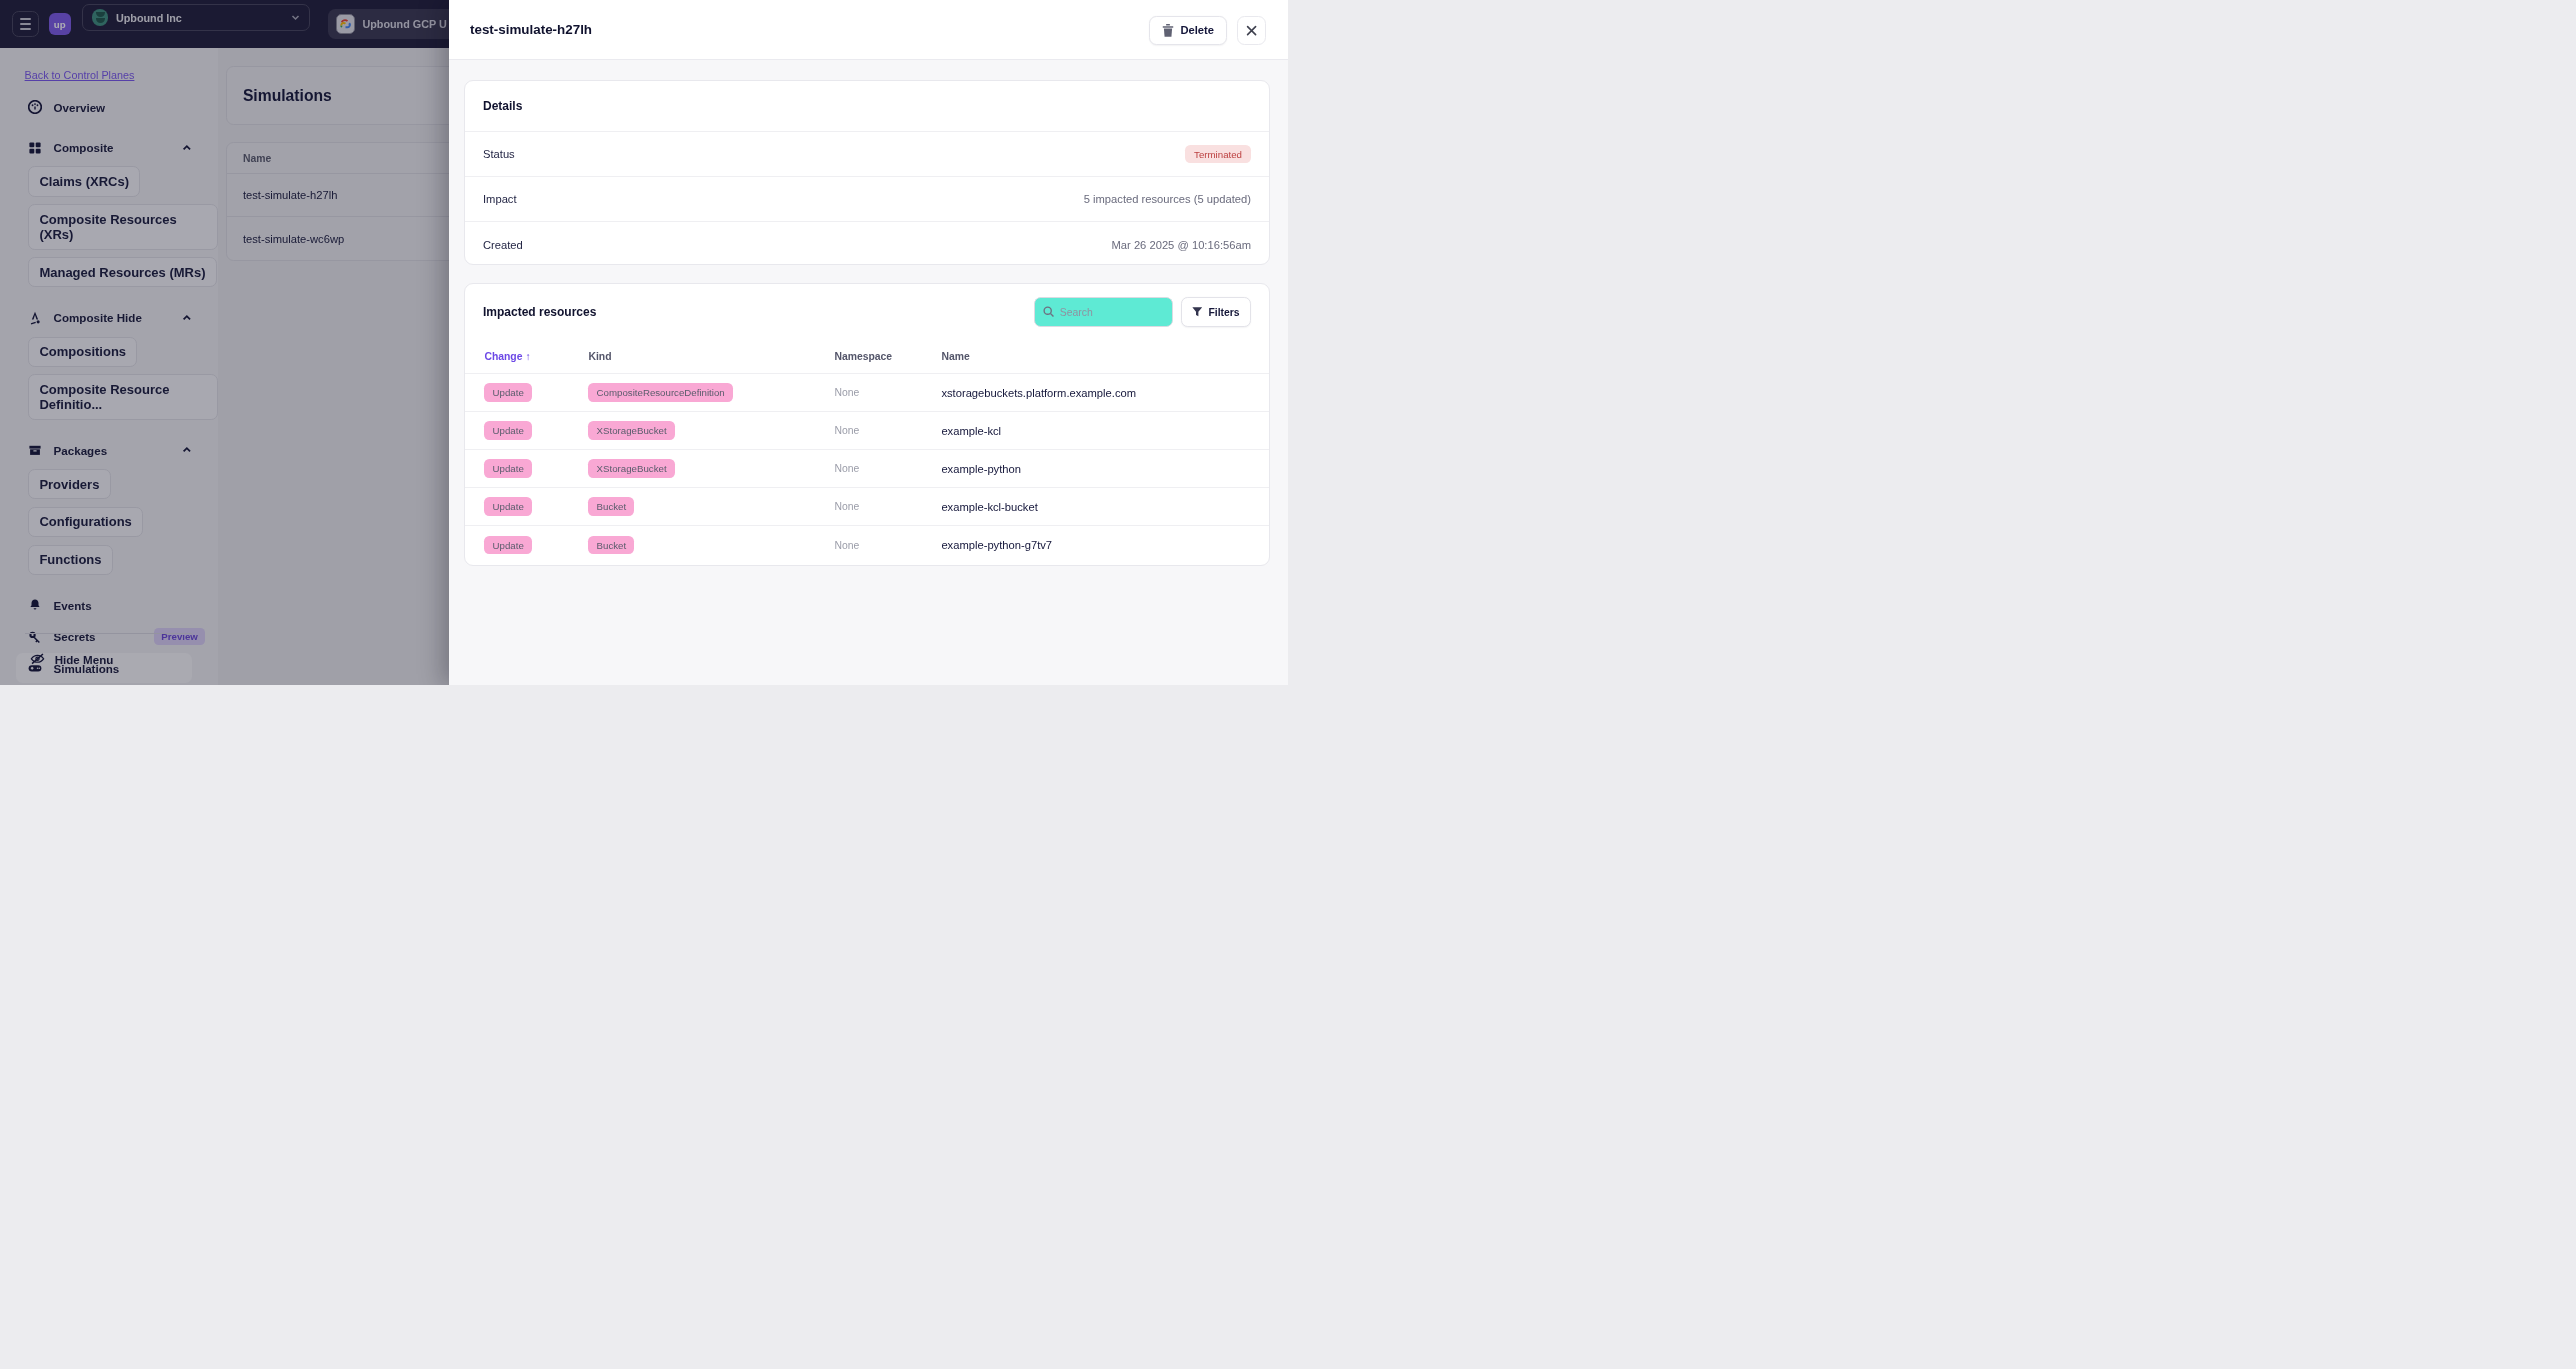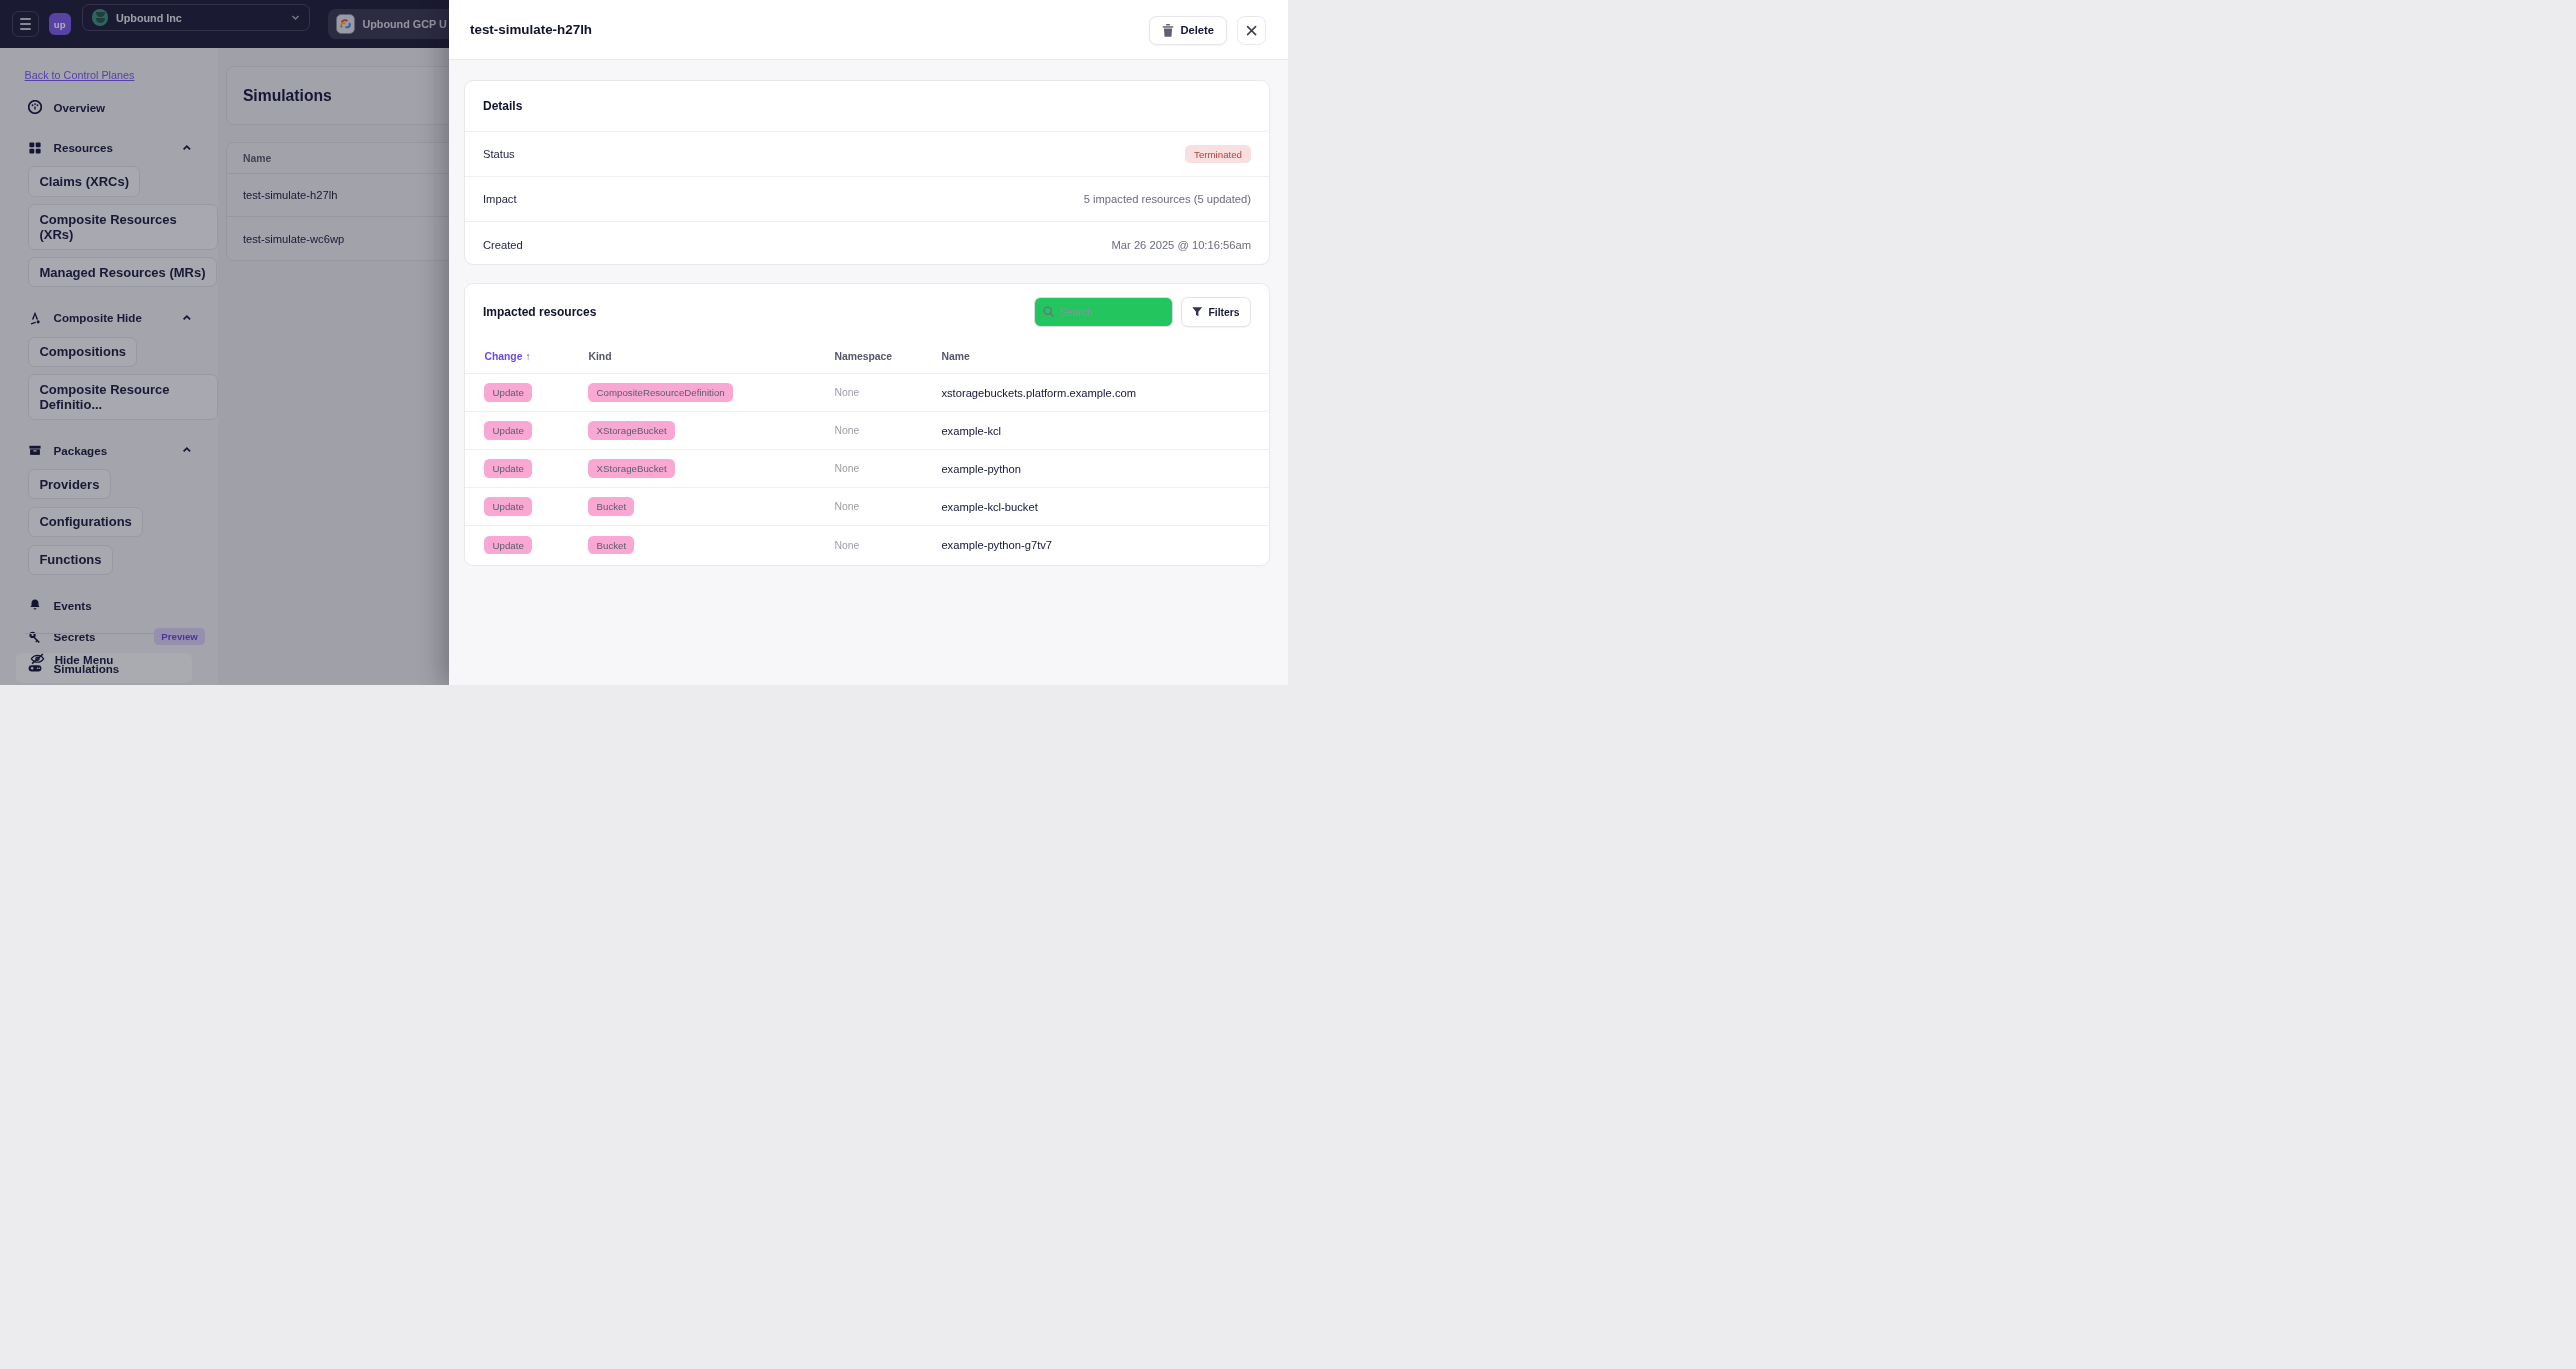--- a/index.html
+++ b/index.html
@@ -67,21 +67,21 @@
   .card-heading { height:51px; display:flex; align-items:center; padding-left:18px; color:#10122E; font-size:12px; font-weight:bold; border-bottom:0.7px solid #EFEFF2; }
   .detail-row { height:45px; display:flex; align-items:center; justify-content:space-between; padding:0 18px; border-bottom:0.7px solid #EFEFF2; }
   .detail-row:last-child { border-bottom:none; }
   .detail-label { color:#1E2040; font-size:11.2px; }
   .detail-value { color:#6A6B7D; font-size:11.2px; }
   .status-badge { background:#F9E0E0; color:#BC4040; font-size:9.7px; padding:3.7px 9px; border-radius:5.2px; }
 
   .impacted-card { top:283px; height:283px; }
   .impacted-head { height:56px; display:flex; align-items:center; padding:0 18px; border-bottom:none; }
   .impacted-title { color:#10122E; font-size:12px; font-weight:bold; flex:1; }
-  .search-box { width:139px; height:30px; border:0.7px solid #DBDBE2; border-radius:6.7px; background:#22c55e; display:flex; align-items:center; padding:0 7.5px; gap:6px; margin-right:7.5px; }
+  .search-box { width:139px; height:30px; border:0.7px solid #DBDBE2; border-radius:6.7px; background:#5eead4; display:flex; align-items:center; padding:0 7.5px; gap:6px; margin-right:7.5px; }
   .search-box svg { width:11.2px; height:11.2px; color:#6E7080; flex:0 0 auto; }
   .search-box input { border:none; outline:none; width:100%; font-family:"Liberation Sans", sans-serif; font-size:10.4px; color:#2A2C44; background:transparent; }
   .search-box input::placeholder { color:#9092A0; }
   .filters-btn { height:30px; padding:0 10.4px; background:#FFFFFF; border:0.7px solid #E3E3E9; border-radius:6.7px; display:flex; align-items:center; gap:6px; cursor:pointer; box-shadow:0 0.7px 1.5px rgba(20,20,40,0.05); }
   .filters-btn svg { width:10.4px; height:10.4px; color:#33354E; }
   .filters-btn .flabel { color:#16183A; font-size:10.4px; font-weight:bold; }
 
   .res-grid { display:grid; grid-template-columns:104px 246px 107px 1fr; align-items:center; padding-left:19.4px; }
   .res-thead { height:34px; border-bottom:0.7px solid #EFEFF2; }
   .th { color:#54566A; font-size:10.4px; font-weight:bold; }
@@ -142,21 +142,21 @@
 
       <div class="nav-row section">
         <span class="nav-icon">
             <svg viewBox="0 0 20 20" fill="currentColor">
               <rect x="2" y="2" width="7" height="7" rx="1.5"></rect>
               <rect x="11" y="2" width="7" height="7" rx="1.5"></rect>
               <rect x="2" y="11" width="7" height="7" rx="1.5"></rect>
               <rect x="11" y="11" width="7" height="7" rx="1.5"></rect>
             </svg>
           </span>
-        <span>Resources</span>
+        <span>Composite</span>
         <span class="spacer"></span>
         <svg class="chev" viewBox="0 0 12 12" fill="none" stroke="currentColor" stroke-width="2.2">
             <path d="M2 8l4-4 4 4"></path>
           </svg>
       </div>
       <div class="subpill-wrap">
         <span class="subpill">Claims (XRCs)</span>
         <span class="subpill">Composite Resources (XRs)</span>
         <span class="subpill">Managed Resources (MRs)</span>
       </div>

